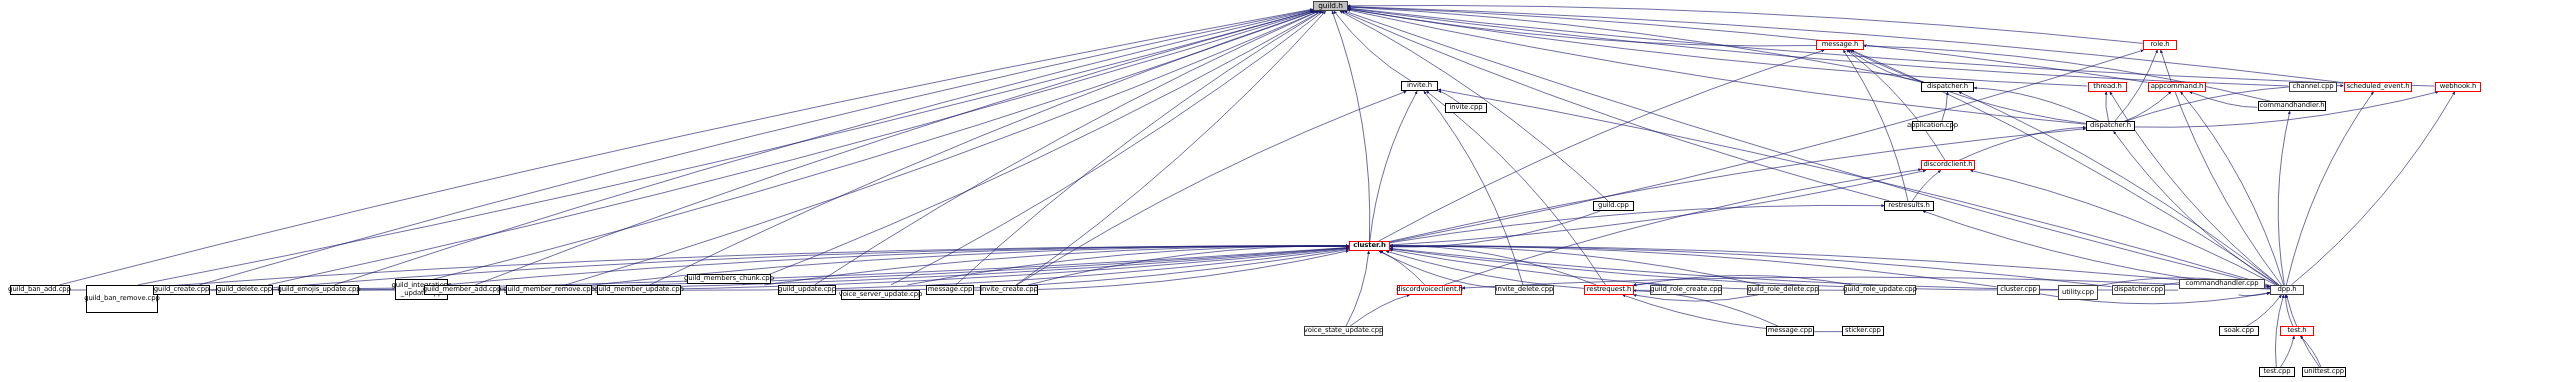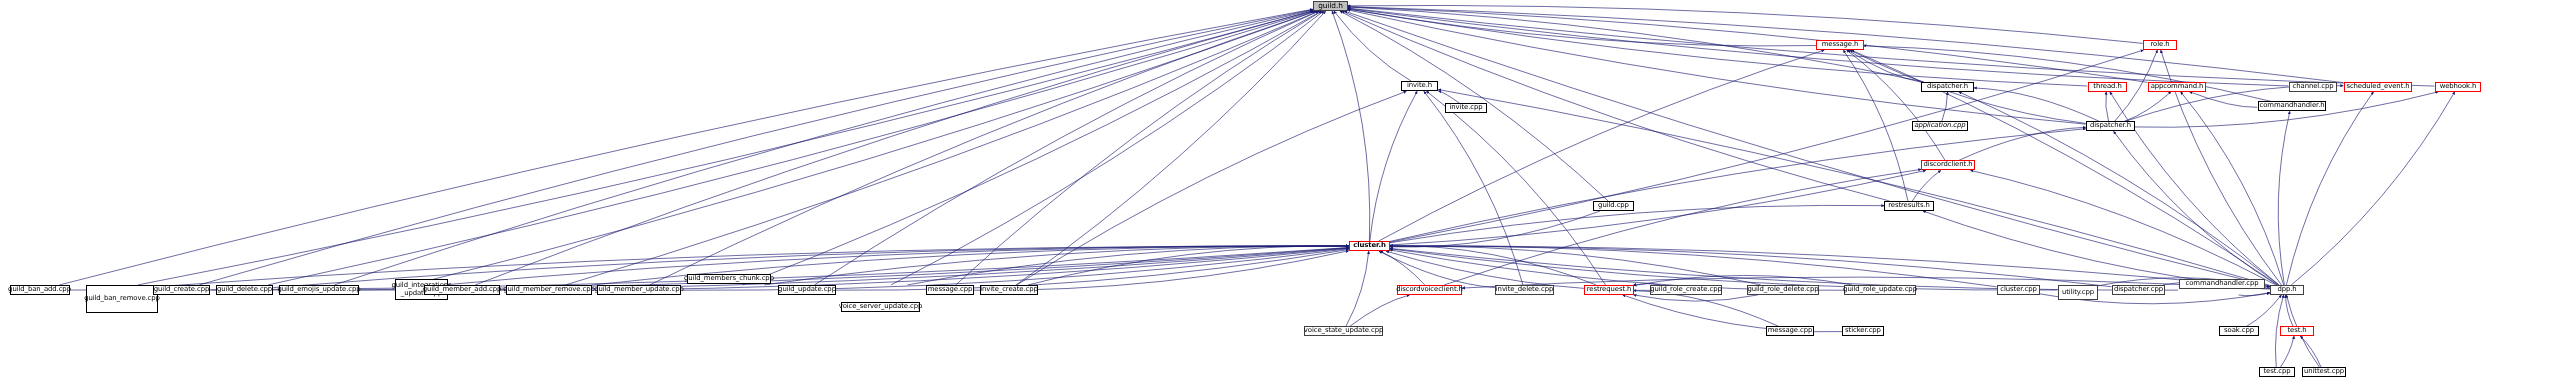--- a/index.html
+++ b/index.html
@@ -161,40 +161,40 @@
       <div class="node" style="left: 1401px; top: 81px; width: 37px; height: 10px;">invite.h</div>
       <div class="node" style="left: 1445px; top: 103px; width: 42px; height: 10px;">invite.cpp</div>
       <div class="node red" style="left: 1816px; top: 40px; width: 48px; height: 10px;">message.h</div>
       <div class="node red" style="left: 2143px; top: 40px; width: 33px; height: 10px;">role.h</div>
       <div class="node" style="left: 1921px; top: 82px; width: 53px; height: 10px;">dispatcher.h</div>
       <div class="node red" style="left: 2088px; top: 82px; width: 39px; height: 10px;">thread.h</div>
       <div class="node red" style="left: 2148px; top: 82px; width: 58px; height: 10px;">appcommand.h</div>
       <div class="node thick" style="left: 2289px; top: 82px; width: 48px; height: 10px;">channel.cpp</div>
       <div class="node red" style="left: 2344px; top: 82px; width: 68px; height: 10px;">scheduled_event.h</div>
       <div class="node red" style="left: 2435px; top: 82px; width: 46px; height: 10px;">webhook.h</div>
-      <div class="node" style="left: 1912px; top: 121px; width: 56px; height: 10px; font-style: italic;">application.cpp</div>
+      <div class="node" style="left: 1912px; top: 121px; width: 41px; height: 10px;">application.cpp</div>
       <div class="node" style="left: 2086px; top: 121px; width: 49px; height: 10px;">dispatcher.h</div>
       <div class="node" style="left: 2258px; top: 101px; width: 68px; height: 10px;">commandhandler.h</div>
       <div class="node red" style="left: 1921px; top: 160px; width: 54px; height: 10px;">discordclient.h</div>
       <div class="node" style="left: 1884px; top: 201px; width: 50px; height: 10px;">restresults.h</div>
       <div class="node" style="left: 1593px; top: 201px; width: 41px; height: 10px;">guild.cpp</div>
       <div class="node red" style="left: 1349px; top: 241px; width: 41px; height: 10px; font-weight: bold;">cluster.h</div>
       <div class="node" style="left: 9.5px; top: 285px; width: 60px; height: 10px;">guild_ban_add.cpp</div>
       <div class="node" style="left: 86px; top: 285px; width: 72px; height: 28px;">guild_ban_remove.cpp</div>
       <div class="node" style="left: 153px; top: 285px; width: 57px; height: 10px;">guild_create.cpp</div>
       <div class="node" style="left: 216px; top: 285px; width: 57px; height: 10px;">guild_delete.cpp</div>
       <div class="node" style="left: 279px; top: 285px; width: 80px; height: 10px;">guild_emojis_update.cpp</div>
       <div class="node" style="left: 375px; top: 279px; width: 53px; height: 21px; margin-left: 20px;">guild_integrations
 _update.cpp</div>
       <div class="node" style="left: 424px; top: 285px; width: 76px; height: 10px;">guild_member_add.cpp</div>
       <div class="node" style="left: 506px; top: 285px; width: 86px; height: 10px;">guild_member_remove.cpp</div>
       <div class="node" style="left: 597px; top: 285px; width: 84px; height: 10px;">guild_member_update.cpp</div>
       <div class="node" style="left: 687px; top: 274px; width: 84px; height: 10px;">guild_members_chunk.cpp</div>
       <div class="node" style="left: 778px; top: 285px; width: 58px; height: 10px;">guild_update.cpp</div>
-      <div class="node" style="left: 841px; top: 302px; width: 79px; height: 10px;">voice_server_update.cpp</div>
+      <div class="node" style="left: 841px; top: 290px; width: 79px; height: 10px;">voice_server_update.cpp</div>
       <div class="node" style="left: 926px; top: 285px; width: 48px; height: 10px;">message.cpp</div>
       <div class="node" style="left: 980px; top: 285px; width: 58px; height: 10px;">invite_create.cpp</div>
       <div class="node red" style="left: 1397px; top: 285px; width: 65px; height: 10px;">discordvoiceclient.h</div>
       <div class="node thick" style="left: 1495px; top: 285px; width: 59px; height: 10px;">invite_delete.cpp</div>
       <div class="node red" style="left: 1584px; top: 285px; width: 50px; height: 10px;">restrequest.h</div>
       <div class="node thick" style="left: 1650px; top: 285px; width: 72px; height: 10px;">guild_role_create.cpp</div>
       <div class="node thick" style="left: 1747px; top: 285px; width: 72px; height: 10px;">guild_role_delete.cpp</div>
       <div class="node thick" style="left: 1844px; top: 285px; width: 72px; height: 10px;">guild_role_update.cpp</div>
       <div class="node thick" style="left: 1997px; top: 285px; width: 43px; height: 10px;">cluster.cpp</div>
       <div class="node thick" style="left: 2058px; top: 285px; width: 40px; height: 15px;">utility.cpp</div>

